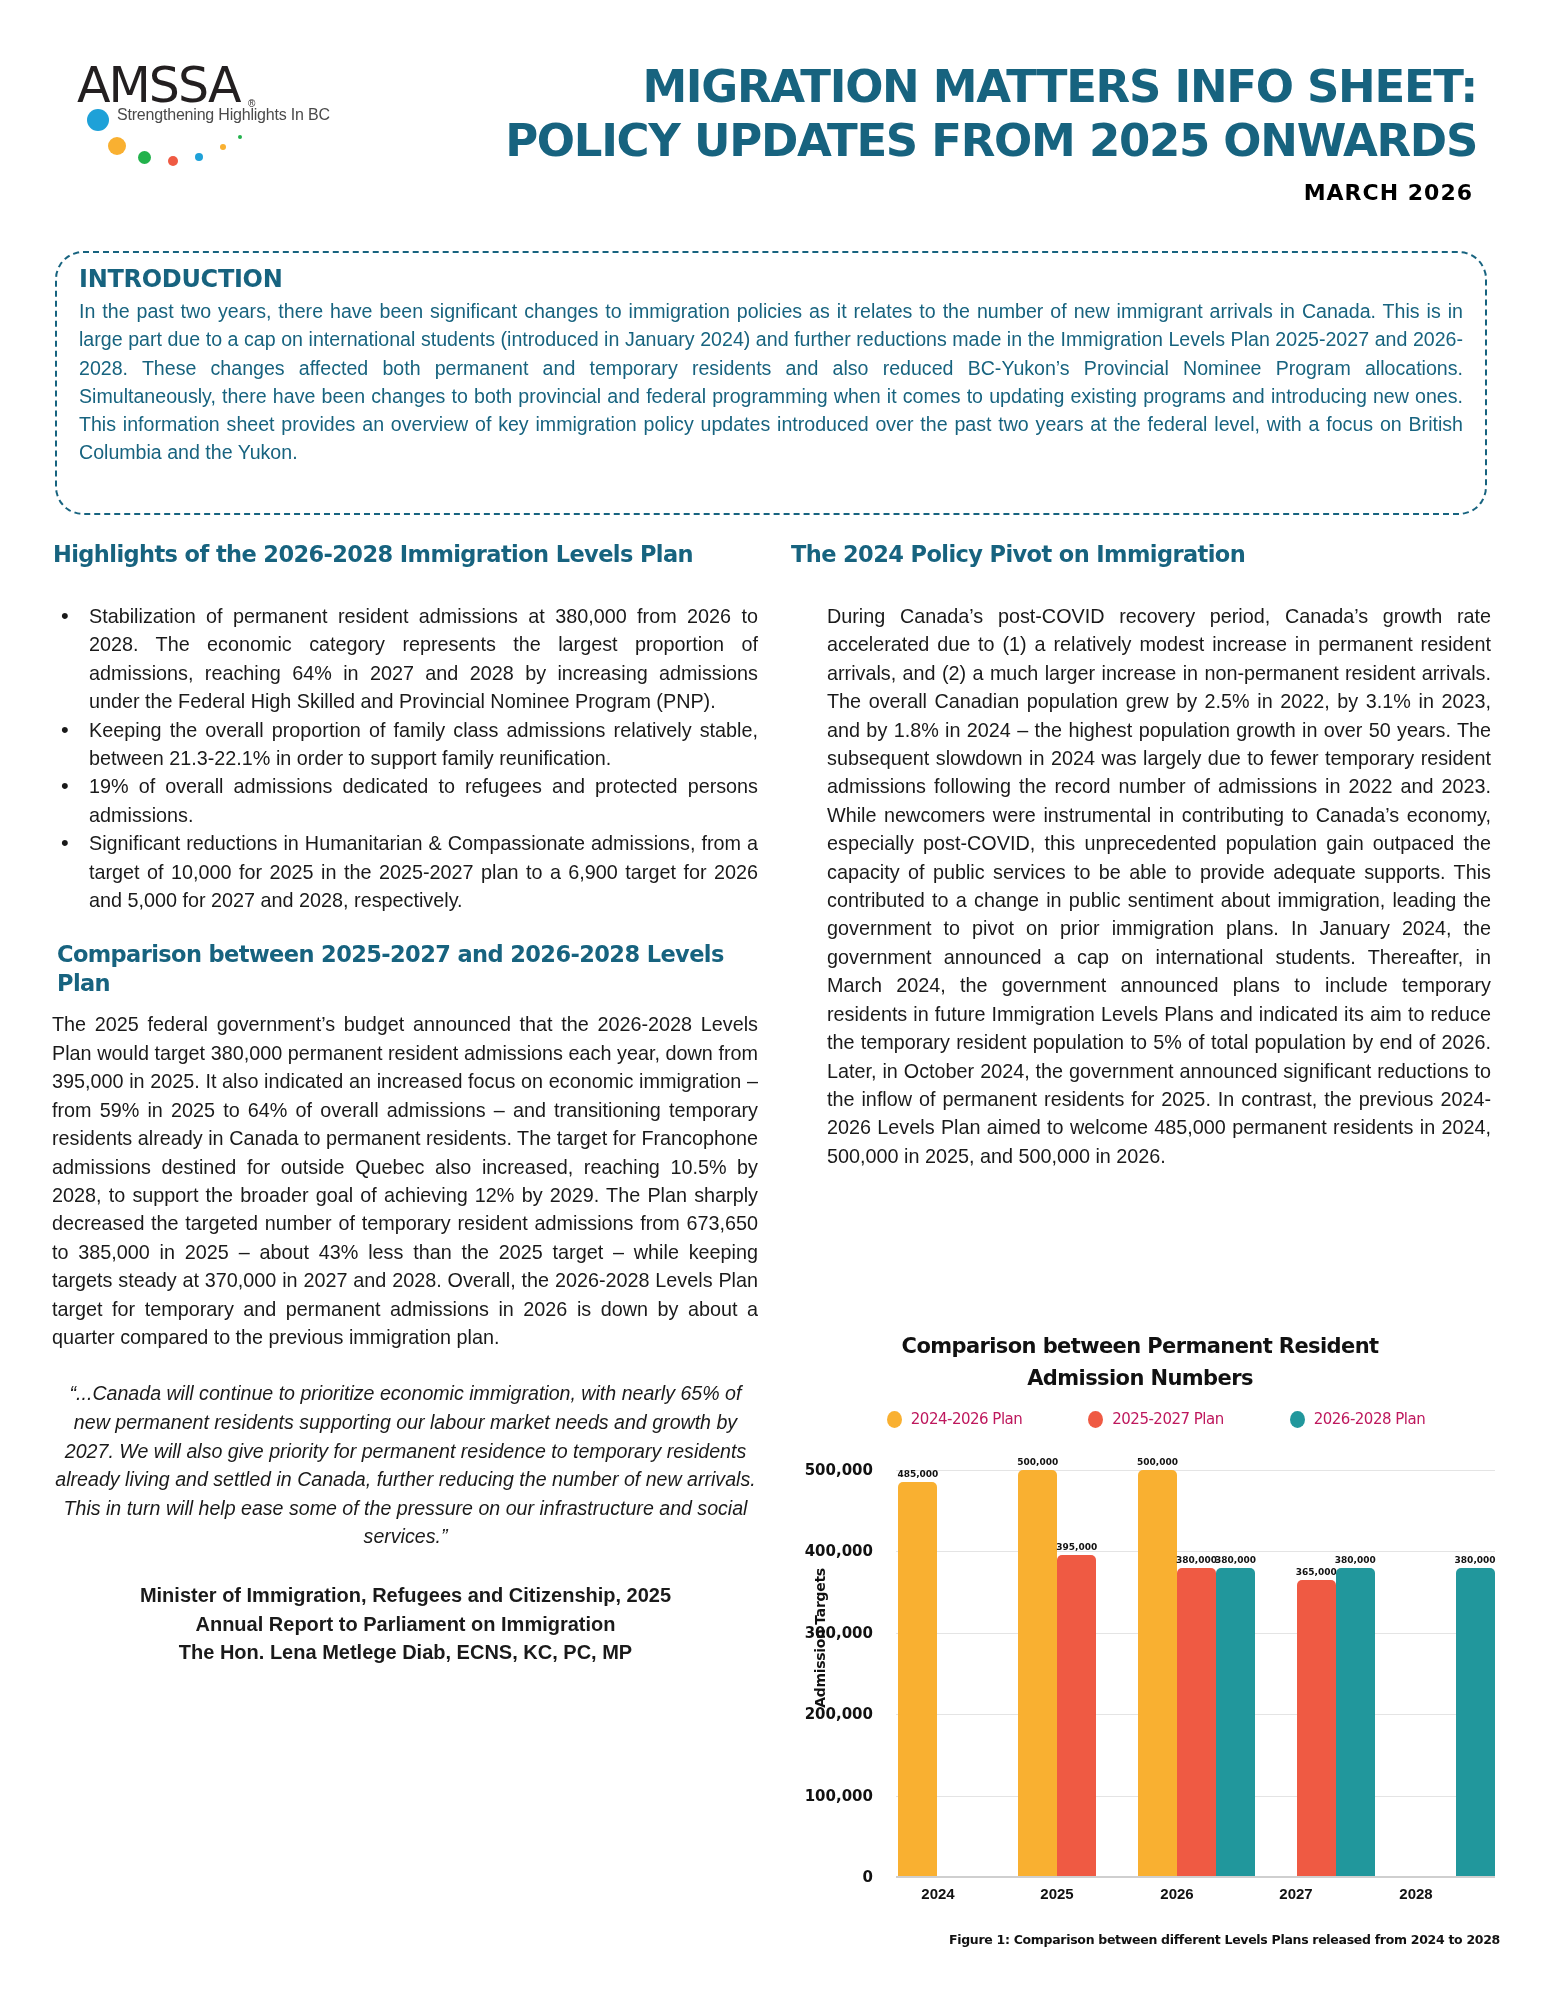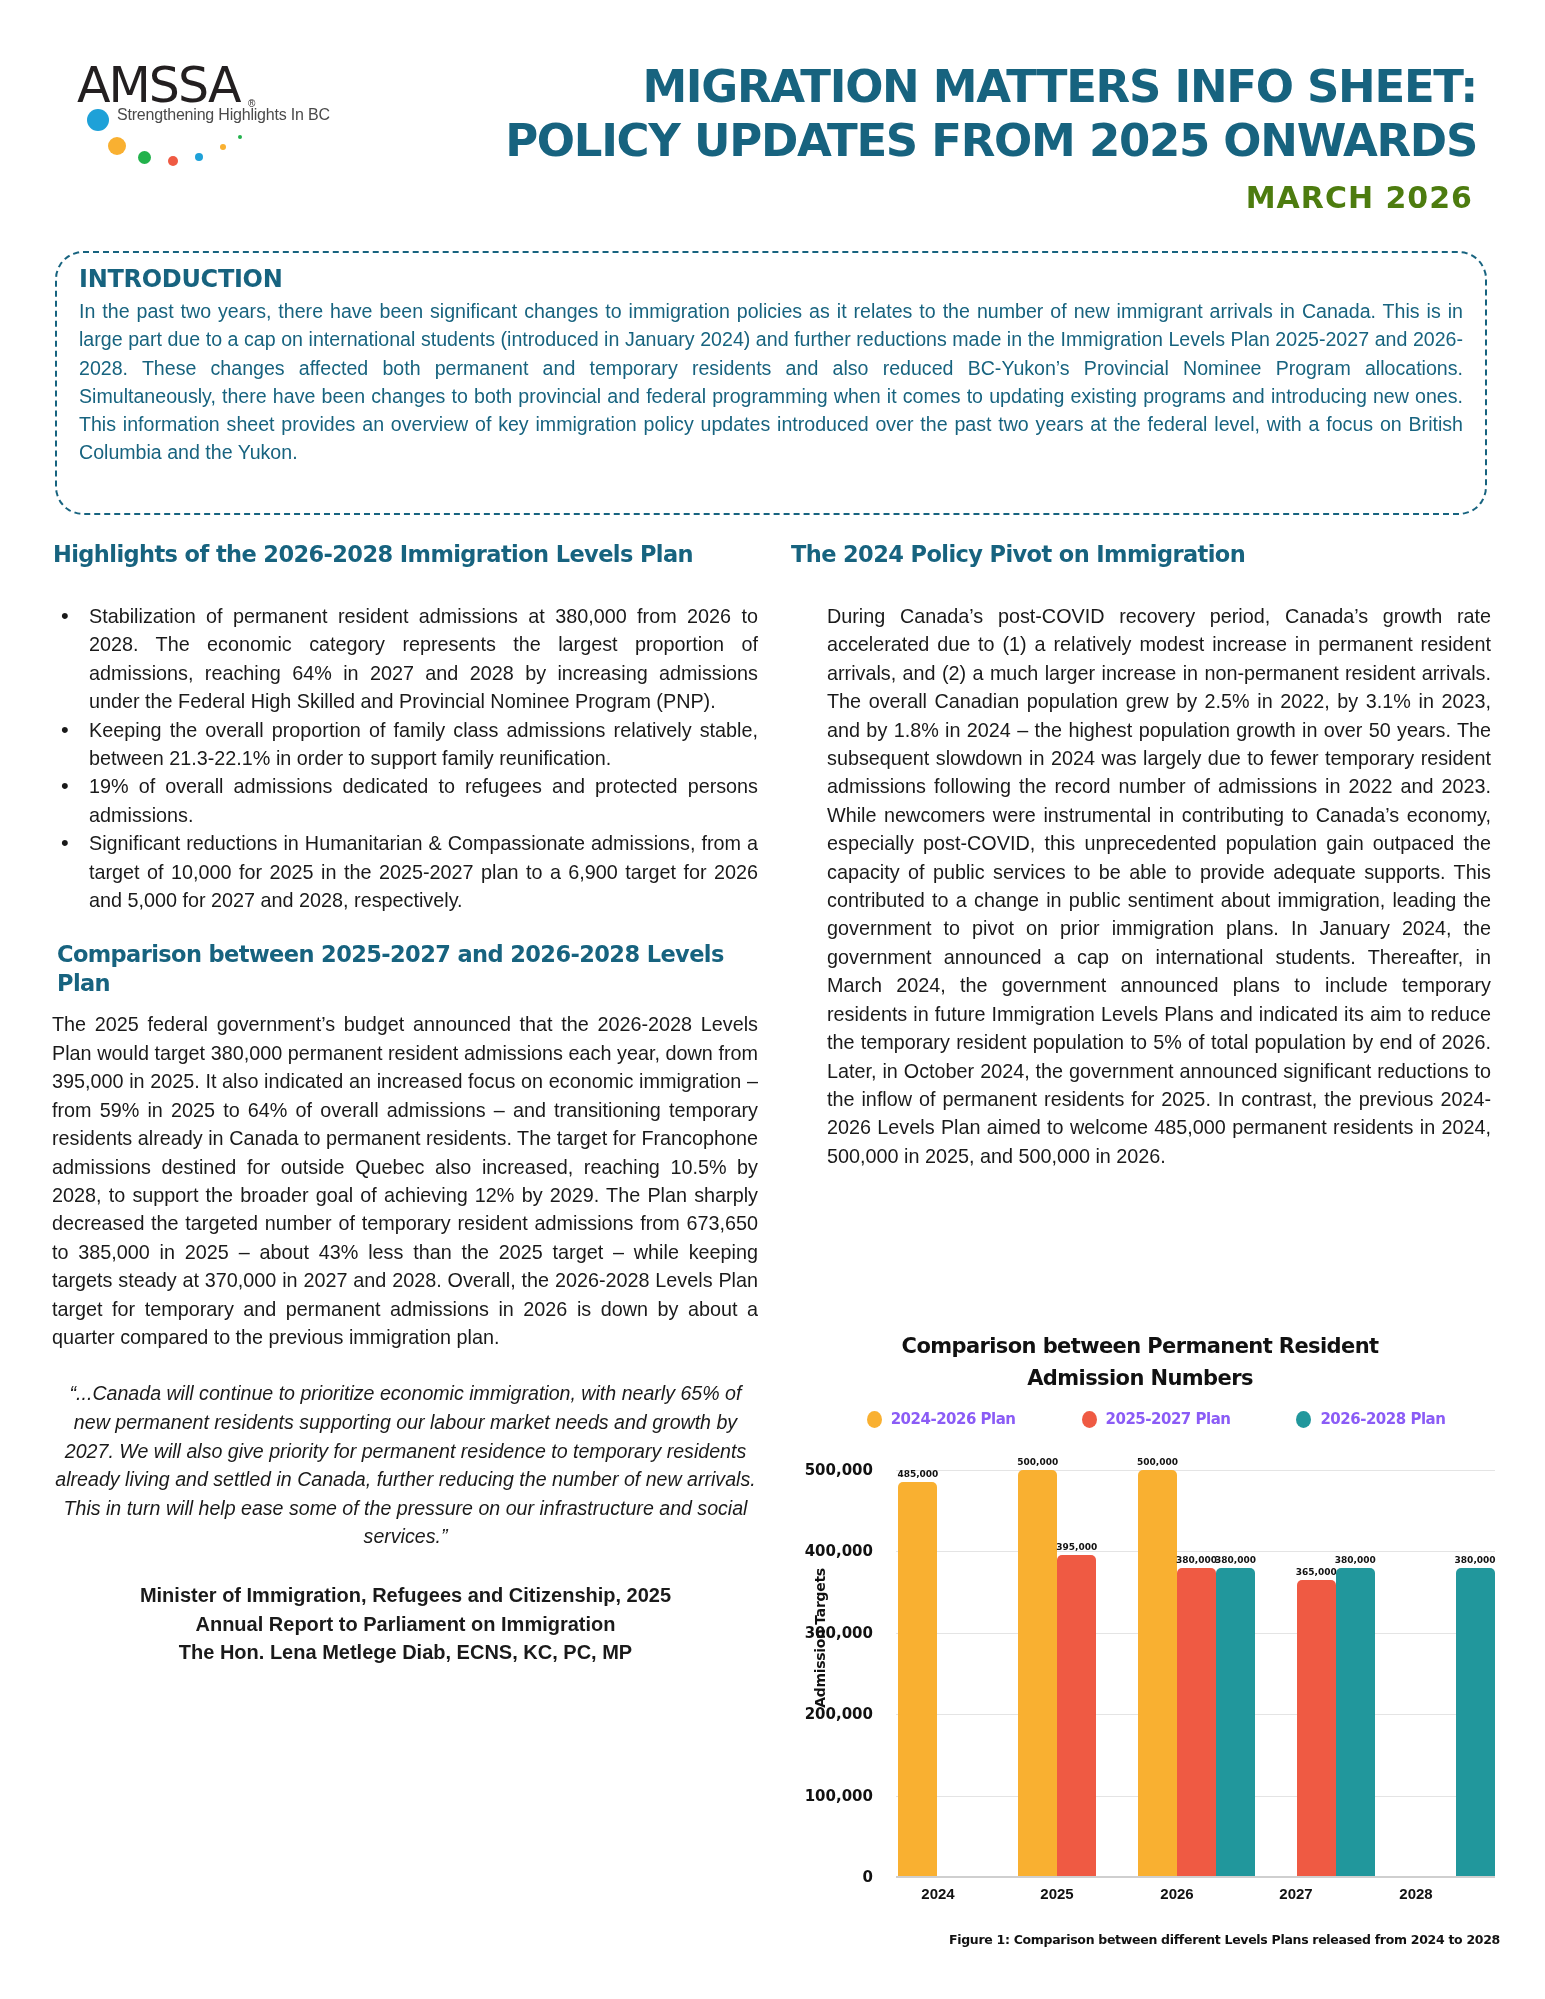--- a/index.html
+++ b/index.html
@@ -8,21 +8,21 @@
 
   
   .logo { position: absolute; left: 70px; top: 60px; width: 300px; height: 120px; }
   .logo-word { position: absolute; left: 7px; top: 0; font-family: "DejaVu Sans", sans-serif; font-size: 49px; letter-spacing: -2px; color: #231f20; font-weight: normal; line-height: 52px; }
   .logo-reg { position: absolute; left: 178px; top: 38px; font-size: 10px; color: #231f20; }
   .logo-tag { position: absolute; left: 47px; top: 46px; font-size: 16px; color: #4a4a4a; letter-spacing: -0.2px; white-space: nowrap; }
   .dot { position: absolute; border-radius: 50%; }
 
   
   .title { position: absolute; right: 68px; top: 60px; text-align: right; color: #17637f; font-family: "DejaVu Sans", sans-serif; font-weight: bold; font-size: 45px; line-height: 54px; letter-spacing: -1.3px; white-space: nowrap; }
-  .date { position: absolute; right: 72px; top: 180px; color: #4d7c0f; font-family: "DejaVu Sans", sans-serif; font-weight: bold; font-size: 30px; letter-spacing: 1px; }
+  .date { position: absolute; right: 72px; top: 180px; color: #000000; font-family: "DejaVu Sans", sans-serif; font-weight: bold; font-size: 22px; letter-spacing: 1px; }
 
   
   .intro { position: absolute; left: 55px; top: 251px; width: 1432px; height: 264px; border: 2px dashed #17637f; border-radius: 28px; padding: 12px 22px 0 22px; }
   .intro-h { color: #17637f; font-weight: bold; font-size: 24px; font-family: "DejaVu Sans", sans-serif; letter-spacing: -0.3px; margin-bottom: 4px; }
   .intro-p { color: #17637f; font-size: 19.6px; line-height: 28.3px; text-align: justify; }
 
   
   .col-left { position: absolute; left: 53px; top: 540px; width: 705px; }
   .col-right { position: absolute; left: 791px; top: 540px; width: 700px; }
   .sec-h { color: #17637f; font-weight: bold; font-size: 22.5px; font-family: "DejaVu Sans", sans-serif; letter-spacing: -0.6px; line-height: 29px; }
@@ -31,21 +31,21 @@
   ul.bullets li { position: relative; padding-left: 36px; font-size: 19.8px; line-height: 28.4px; text-align: justify; }
   ul.bullets li::before { content: "\2022"; position: absolute; left: 8px; top: 0; font-size: 22px; }
 
   .quote { margin-top: 28px; text-align: center; font-style: italic; font-size: 19.6px; line-height: 28.6px; padding: 0 2px; }
   .attrib { margin-top: 30px; text-align: center; font-weight: bold; font-size: 20px; line-height: 28.6px; }
 
   
   .chart { position: absolute; left: 780px; top: 1300px; width: 720px; height: 640px; }
   .chart-title { position: absolute; left: 0; width: 720px; top: 30px; text-align: center; font-family: "DejaVu Sans", sans-serif; font-weight: bold; font-size: 21px; line-height: 32px; letter-spacing: -0.6px; color: #111; }
   .legend { position: absolute; top: 110px; left: 0; width: 720px; display: flex; justify-content: center; gap: 34px; }
-  .legend-item { display: flex; align-items: center; gap: 9px; font-weight: bold; font-size: 15px; font-family: "DejaVu Sans", sans-serif; letter-spacing: -0.5px; color: #8b5cf6; margin-left: 32px; }
+  .legend-item { display: flex; align-items: center; gap: 9px; font-weight: normal; font-size: 15px; font-family: "DejaVu Sans", sans-serif; letter-spacing: -0.5px; color: #be185d; margin-left: 32px; }
   .legend-dot { width: 15px; height: 17px; border-radius: 50%; display: inline-block; }
   .ytitle { position: absolute; left: -30px; top: 330px; transform: rotate(-90deg); transform-origin: center; width: 140px; text-align: center; font-weight: bold; font-size: 14px; font-family: "DejaVu Sans", sans-serif; color: #111; letter-spacing: -0.3px; }
   .ytick { position: absolute; right: 627px; font-weight: bold; font-size: 15px; font-family: "DejaVu Sans", sans-serif; color: #111; transform: translateY(-50%); white-space: nowrap; }
   .gridline { position: absolute; left: 116px; width: 599px; height: 1px; background: #e4e4e4; }
   .baseline { position: absolute; left: 116px; width: 599px; height: 2px; background: #cfcfcf; }
   .bar { position: absolute; width: 39px; border-radius: 5px 5px 0 0; }
   .bar-label { position: absolute; width: 60px; text-align: center; font-weight: bold; font-size: 9px; font-family: "DejaVu Sans", sans-serif; color: #111; }
   .xtick { position: absolute; top: 585px; width: 80px; text-align: center; font-weight: bold; font-size: 15px; font-family: Liberation Sans, sans-serif; color: #111; }
   .caption { position: absolute; top: 632px; left: 0; width: 720px; text-align: right; padding-left: 130px; font-weight: bold; font-size: 12.5px; font-family: "DejaVu Sans", sans-serif; color: #111; letter-spacing: -0.3px; white-space: nowrap; }
 </style>

